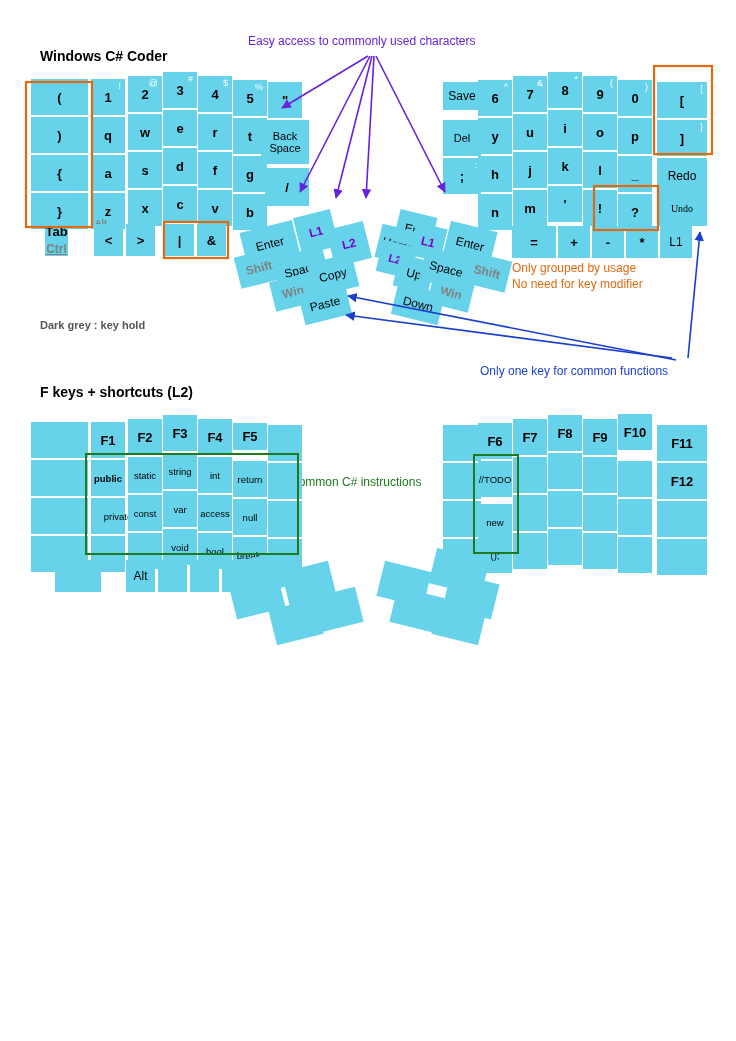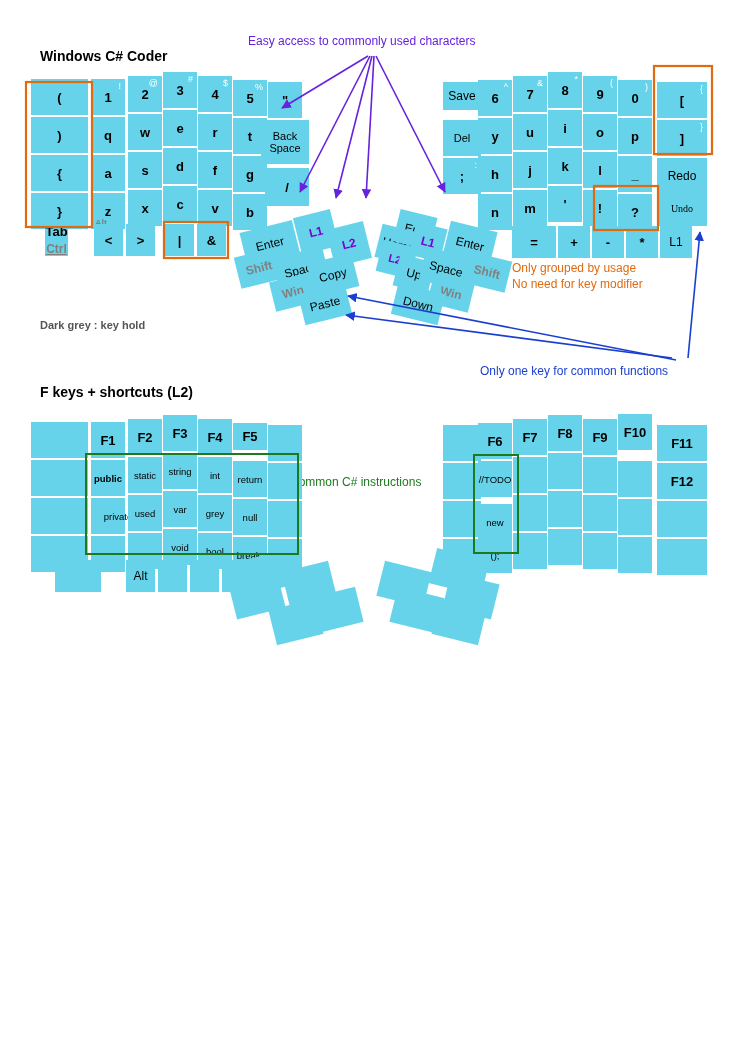--- a/index.html
+++ b/index.html
@@ -357,27 +357,27 @@
 <div class="key tiny" style="left:233px;top:461px;width:34px;height:36px;">
     <span>return</span>
   </div>
 <div class="key" style="left:268px;top:463px;width:34px;height:36px;"></div>
 
 <div class="key" style="left:31px;top:498px;width:57px;height:36px;"></div>
 <div class="key tiny" style="left:91px;top:498px;width:34px;height:36px;padding-left:20px;">
     <span>private</span>
   </div>
 <div class="key tiny" style="left:128px;top:495px;width:34px;height:36px;">
-    <span>used</span>
+    <span>const</span>
   </div>
 <div class="key tiny" style="left:163px;top:491px;width:34px;height:36px;">
     <span>var</span>
   </div>
 <div class="key tiny" style="left:198px;top:495px;width:34px;height:36px;">
-    <span>grey</span>
+    <span>access</span>
   </div>
 <div class="key tiny" style="left:233px;top:499px;width:34px;height:36px;">
     <span>null</span>
   </div>
 <div class="key" style="left:268px;top:501px;width:34px;height:36px;"></div>
 
 <div class="key" style="left:31px;top:536px;width:57px;height:36px;"></div>
 <div class="key" style="left:91px;top:536px;width:34px;height:36px;"></div>
 <div class="key" style="left:128px;top:533px;width:34px;height:36px;"></div>
 <div class="key tiny" style="left:163px;top:529px;width:34px;height:36px;">

